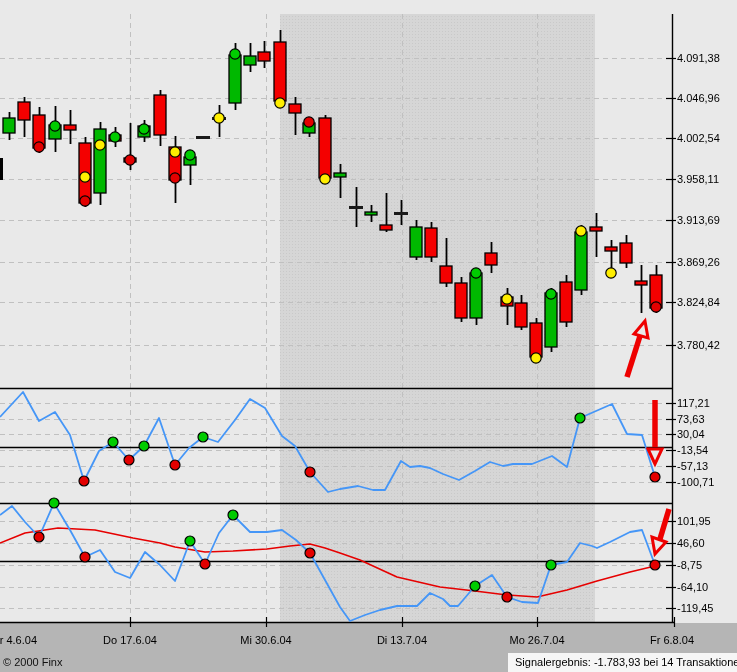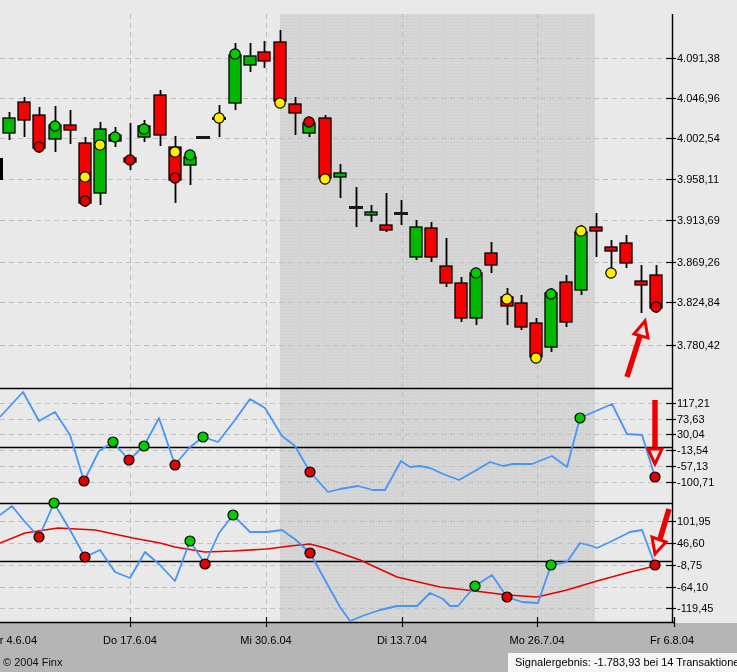--- a/index.html
+++ b/index.html
@@ -265,18 +265,18 @@
       <g>
         <line x1="655" y1="400" x2="655" y2="447" stroke="#ee0000" stroke-width="5.5"></line>
         <polygon points="655,464 648,449 662,449" fill="#e9e9e9" stroke="#ee0000" stroke-width="3" stroke-linejoin="miter"></polygon>
       </g>
       <g>
         <line x1="669" y1="509" x2="660" y2="539" stroke="#ee0000" stroke-width="5.5"></line>
         <polygon points="655,554 666,542 652,537" fill="#e9e9e9" stroke="#ee0000" stroke-width="3" stroke-linejoin="miter"></polygon>
       </g>
     </svg>
   <div class="status-layer">
-    <span class="copyright">© 2004 Finx</span>
+    <span class="copyright">© 2000 Finx</span>
     <div class="signal-box">
       <span>Signalergebnis: -1.783,93 bei 14 Transaktionen</span>
     </div>
   </div>
 </div>
 
 </body></html>

